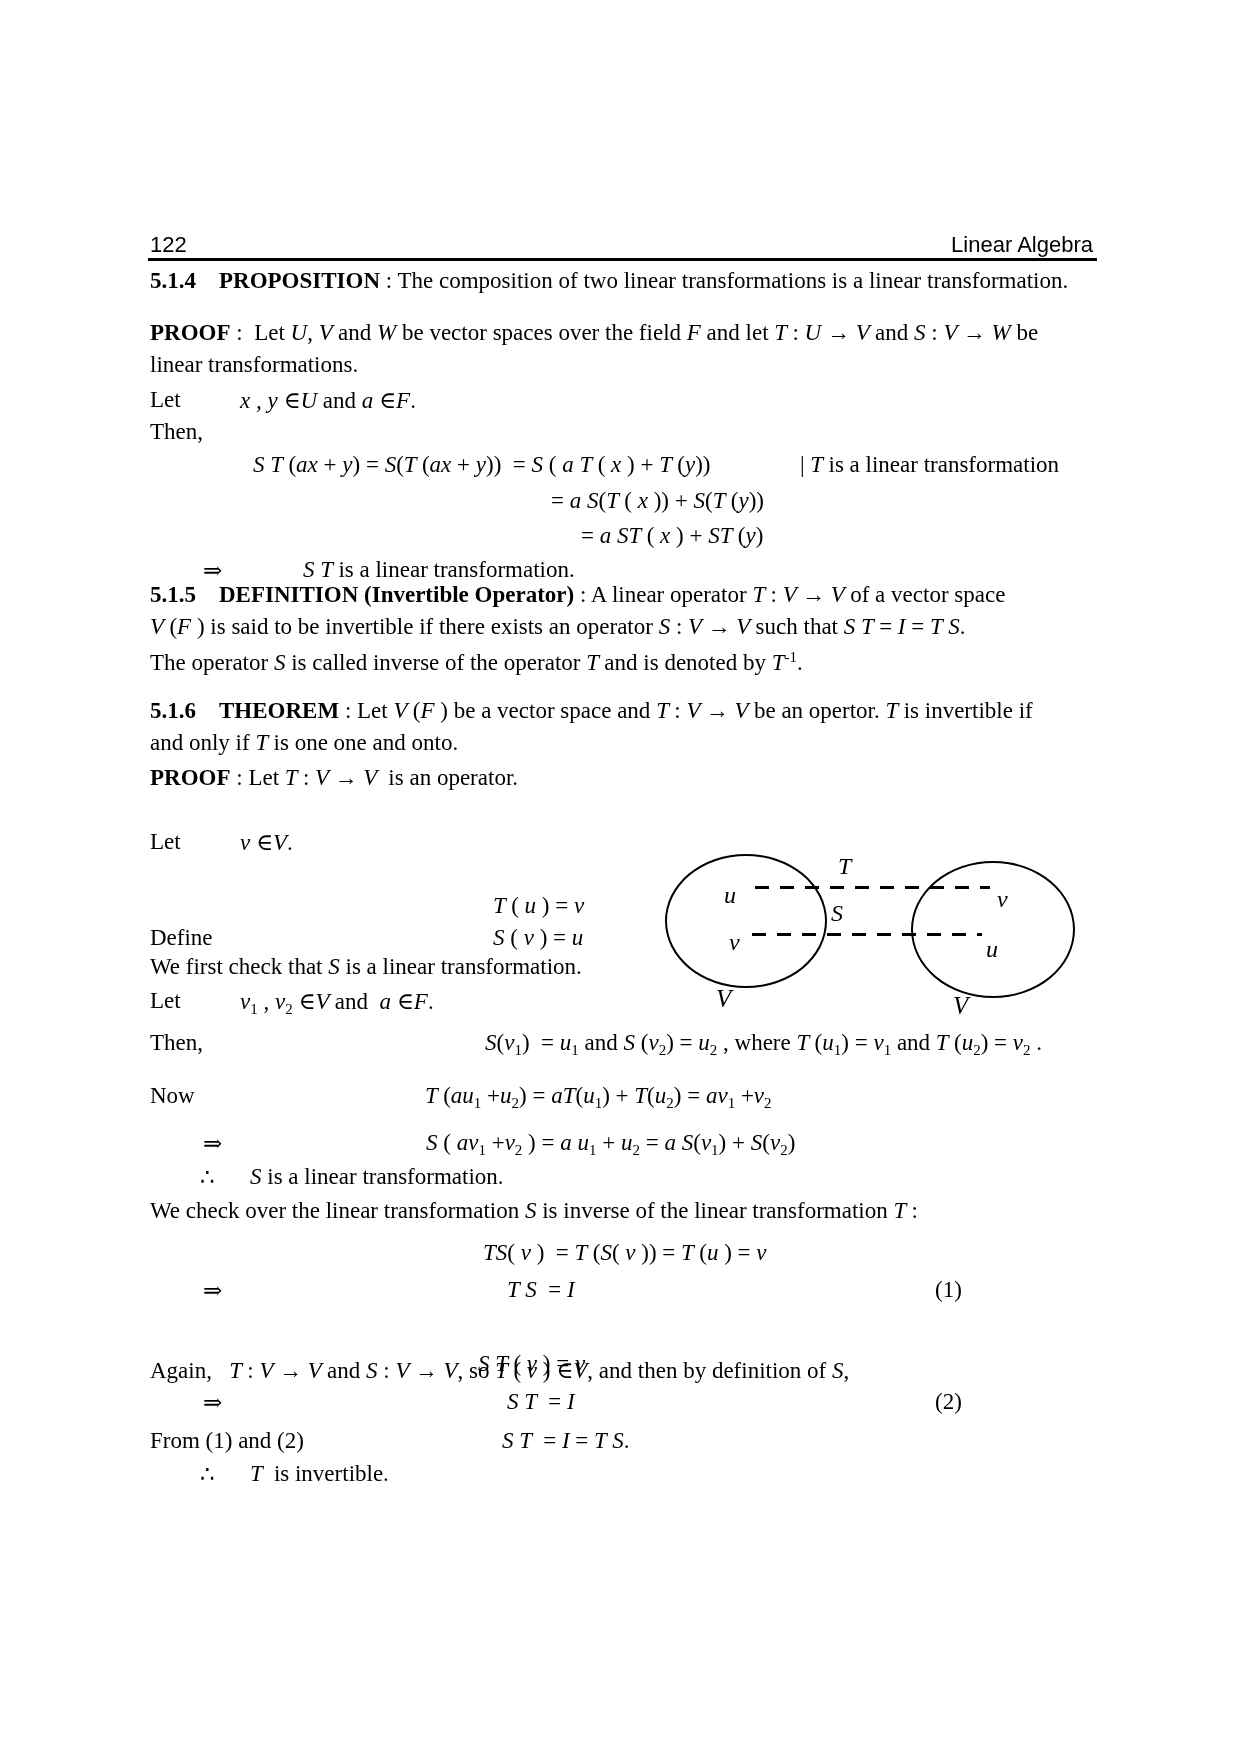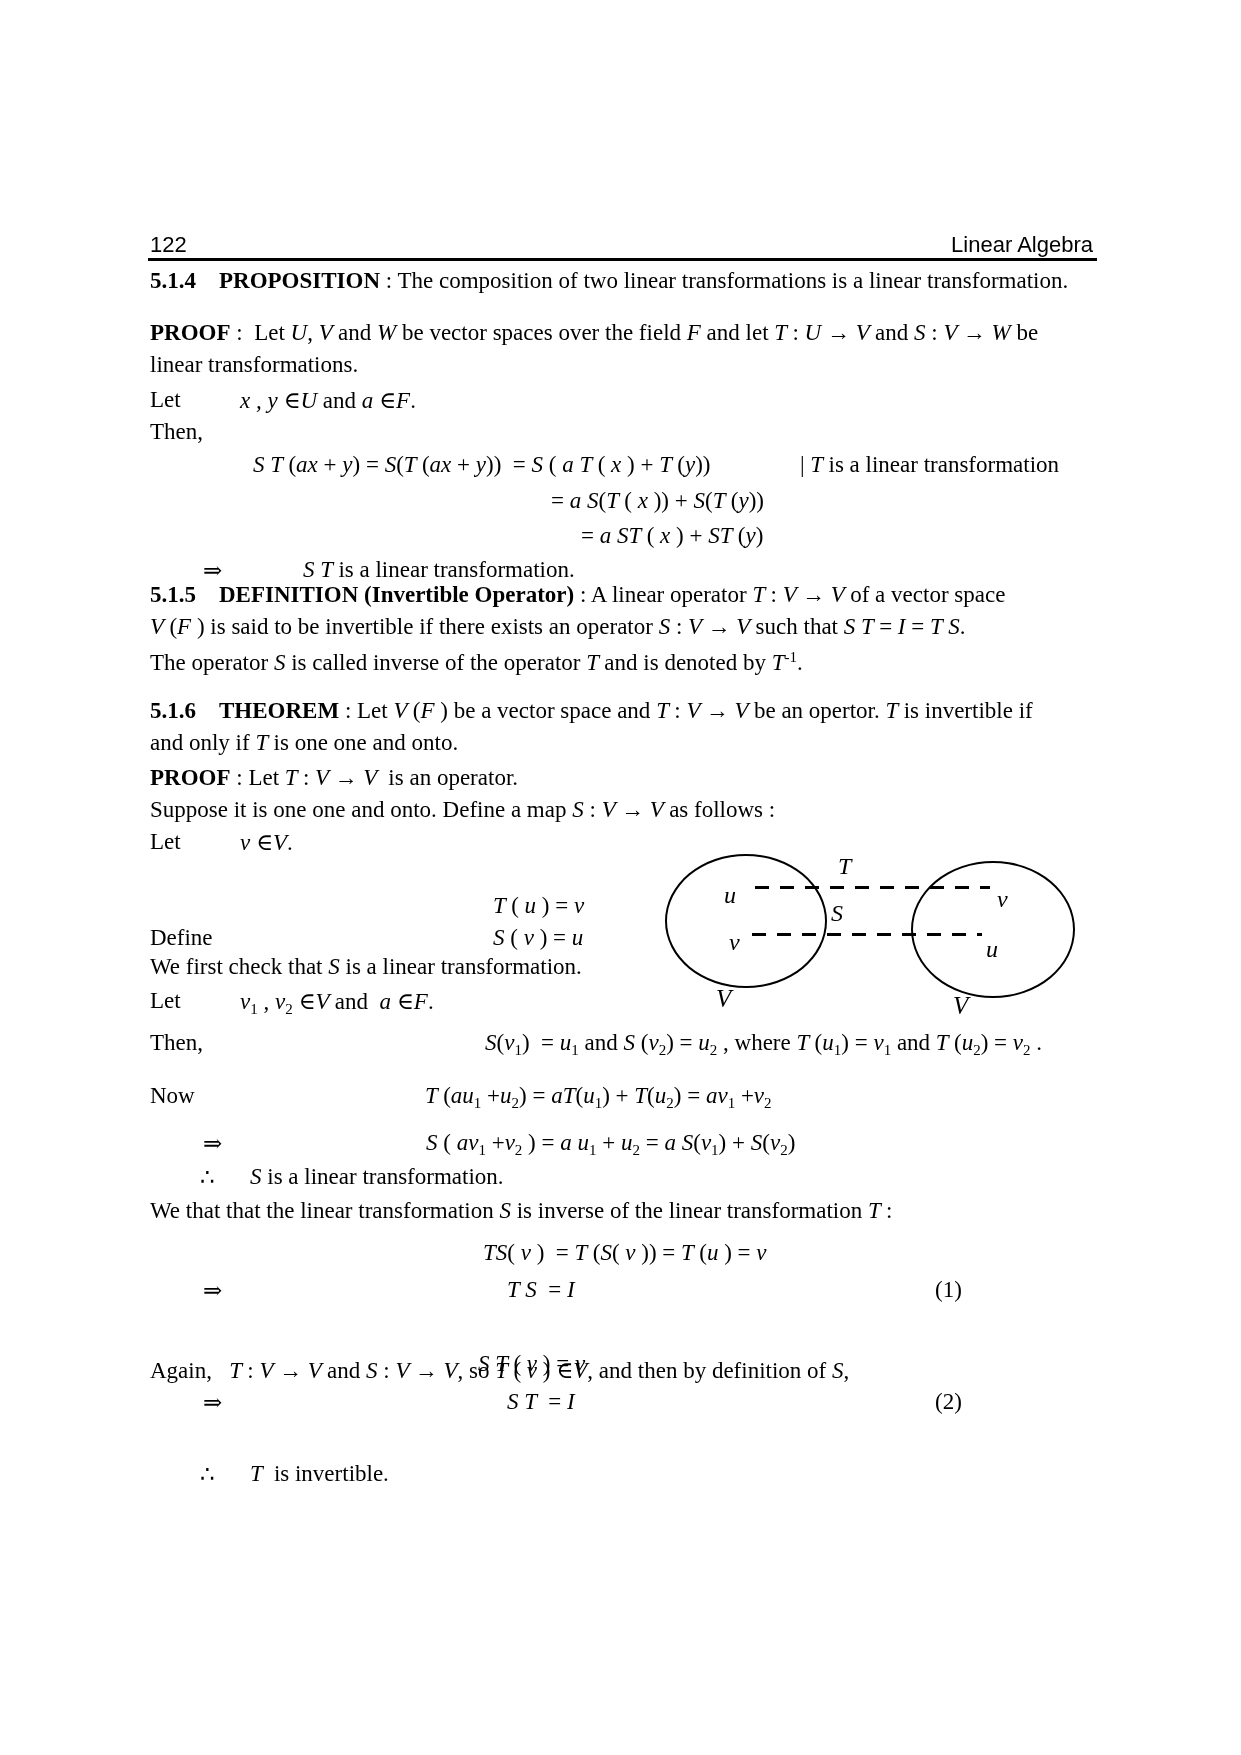--- a/index.html
+++ b/index.html
@@ -85,23 +85,20 @@
   <div class="row" style="top: 698px;">
     <span class="at" style="left:150px"><span class="seg-b">5.1.6</span><span class="seg-r">    </span><span class="seg-b">THEOREM</span><span class="seg-r"> : Let </span><span class="seg-i">V </span><span class="seg-r">(</span><span class="seg-i">F </span><span class="seg-r">) be a vector space and </span><span class="seg-i">T </span><span class="seg-r">: </span><span class="seg-i">V </span><span class="seg-r">→ </span><span class="seg-i">V </span><span class="seg-r">be an opertor. </span><span class="seg-i">T </span><span class="seg-r">is invertible if</span></span>
   </div>
   <div class="row" style="top: 730px;">
     <span class="at" style="left:150px"><span class="seg-r">and only if </span><span class="seg-i">T </span><span class="seg-r">is one one and onto.</span></span>
   </div>
 
   <div class="row" style="top: 765px;">
     <span class="at" style="left:150px"><span class="seg-b">PROOF</span><span class="seg-r"> : Let </span><span class="seg-i">T </span><span class="seg-r">: </span><span class="seg-i">V </span><span class="seg-r">→ </span><span class="seg-i">V  </span><span class="seg-r">is an operator.</span></span>
   </div>
-  <div class="row" style="top: 797px;">
-    <span class="at" style="left:150px"><span class="seg-r">Suppose it is one one and onto. Define a map </span><span class="seg-i">S </span><span class="seg-r">: </span><span class="seg-i">V </span><span class="seg-r">→ </span><span class="seg-i">V </span><span class="seg-r">as follows :</span></span>
-  </div>
   <div class="row" style="top: 829px;">
     <span class="at" style="left:150px"><span class="seg-r">Let</span></span>
     <span class="at" style="left:240px"><span class="seg-i">v </span><span class="seg-r">∈</span><span class="seg-i">V</span><span class="seg-r">.</span></span>
   </div>
   <div class="row" style="top: 893px;">
     <span class="at" style="left:493px"><span class="seg-i">T </span><span class="seg-r">( </span><span class="seg-i">u </span><span class="seg-r">) = </span><span class="seg-i">v</span></span>
   </div>
   <div class="row" style="top: 925px;">
     <span class="at" style="left:150px"><span class="seg-r">Define</span></span>
     <span class="at" style="left:493px"><span class="seg-i">S </span><span class="seg-r">( </span><span class="seg-i">v </span><span class="seg-r">) = </span><span class="seg-i">u</span></span>
@@ -123,40 +120,44 @@
   </div>
   <div class="row" style="top: 1130px;">
     <span class="at" style="left:203px">⇒</span>
     <span class="at" style="left:426px"><span class="seg-i">S </span><span class="seg-r">( </span><span class="seg-i">av</span><span class="seg-s">1</span><span class="seg-r"> +</span><span class="seg-i">v</span><span class="seg-s">2</span><span class="seg-r"> ) = </span><span class="seg-i">a u</span><span class="seg-s">1</span><span class="seg-r"> + </span><span class="seg-i">u</span><span class="seg-s">2</span><span class="seg-r"> = </span><span class="seg-i">a S</span><span class="seg-r">(</span><span class="seg-i">v</span><span class="seg-s">1</span><span class="seg-r">) + </span><span class="seg-i">S</span><span class="seg-r">(</span><span class="seg-i">v</span><span class="seg-s">2</span><span class="seg-r">)</span></span>
   </div>
   <div class="row" style="top: 1164px;">
     <span class="at" style="left:200px">∴</span>
     <span class="at" style="left:250px"><span class="seg-i">S </span><span class="seg-r">is a linear transformation.</span></span>
   </div>
   <div class="row" style="top: 1198px;">
-    <span class="at" style="left:150px"><span class="seg-r">We that that the linear transformation </span><span class="seg-i">S </span><span class="seg-r">is inverse of the linear transformation </span><span class="seg-i">T </span><span class="seg-r">:</span></span>
+    <span class="at" style="left:150px"><span class="seg-r">We check over the linear transformation </span><span class="seg-i">S </span><span class="seg-r">is inverse of the linear transformation </span><span class="seg-i">T </span><span class="seg-r">:</span></span>
   </div>
   <div class="row" style="top: 1240px;">
     <span class="at" style="left:483px"><span class="seg-i">TS</span><span class="seg-r">( </span><span class="seg-i">v </span><span class="seg-r">)  = </span><span class="seg-i">T </span><span class="seg-r">(</span><span class="seg-i">S</span><span class="seg-r">( </span><span class="seg-i">v </span><span class="seg-r">)) = </span><span class="seg-i">T </span><span class="seg-r">(</span><span class="seg-i">u </span><span class="seg-r">) = </span><span class="seg-i">v</span></span>
   </div>
   <div class="row" style="top: 1277px;">
     <span class="at" style="left:203px">⇒</span>
     <span class="at" style="left:507px"><span class="seg-i">T S  </span><span class="seg-r">= </span><span class="seg-i">I</span></span>
     <span class="at" style="left:935px">(1)</span>
   </div>
   <div class="row" style="top: 1357px;">
     <span class="at" style="left:150px"><span class="seg-r">Again,   </span><span class="seg-i">T </span><span class="seg-r">: </span><span class="seg-i">V </span><span class="seg-r">→ </span><span class="seg-i">V </span><span class="seg-r">and </span><span class="seg-i">S </span><span class="seg-r">: </span><span class="seg-i">V </span><span class="seg-r">→ </span><span class="seg-i">V</span><span class="seg-r">, so </span><span class="seg-i">T </span><span class="seg-r">( </span><span class="seg-i">v </span><span class="seg-r">) </span><span class="seg-r">∈</span><span class="seg-i">V</span><span class="seg-r">, and then by definition of </span><span class="seg-i">S</span><span class="seg-r">,</span></span>
   </div>
   <div class="row" style="top: 1351px;">
     <span class="at" style="left:478px"><span class="seg-i">S T </span><span class="seg-r">( </span><span class="seg-i">v </span><span class="seg-r">) = </span><span class="seg-i">v</span></span>
   </div>
   <div class="row" style="top: 1389px;">
     <span class="at" style="left:203px">⇒</span>
     <span class="at" style="left:507px"><span class="seg-i">S T  </span><span class="seg-r">= </span><span class="seg-i">I</span></span>
     <span class="at" style="left:935px">(2)</span>
+  </div>
+  <div class="row" style="top: 1428px;">
+    <span class="at" style="left:150px"><span class="seg-r">From (1) and (2)</span></span>
+    <span class="at" style="left:502px"><span class="seg-i">S T  </span><span class="seg-r">= </span><span class="seg-i">I </span><span class="seg-r">= </span><span class="seg-i">T S</span><span class="seg-r">.</span></span>
   </div>
   <div class="row" style="top: 1461px;">
     <span class="at" style="left:200px">∴</span>
     <span class="at" style="left:250px"><span class="seg-i">T  </span><span class="seg-r">is invertible.</span></span>
   </div>
 
   <div>
     <div class="ellipse" style="left:665px;top:854px;width:158px;height:130px;"></div>
     <div class="ellipse" style="left:911px;top:861px;width:160px;height:133px;"></div>
     <div class="dash" style="left:755px;top:886px;width:235px;"></div>

